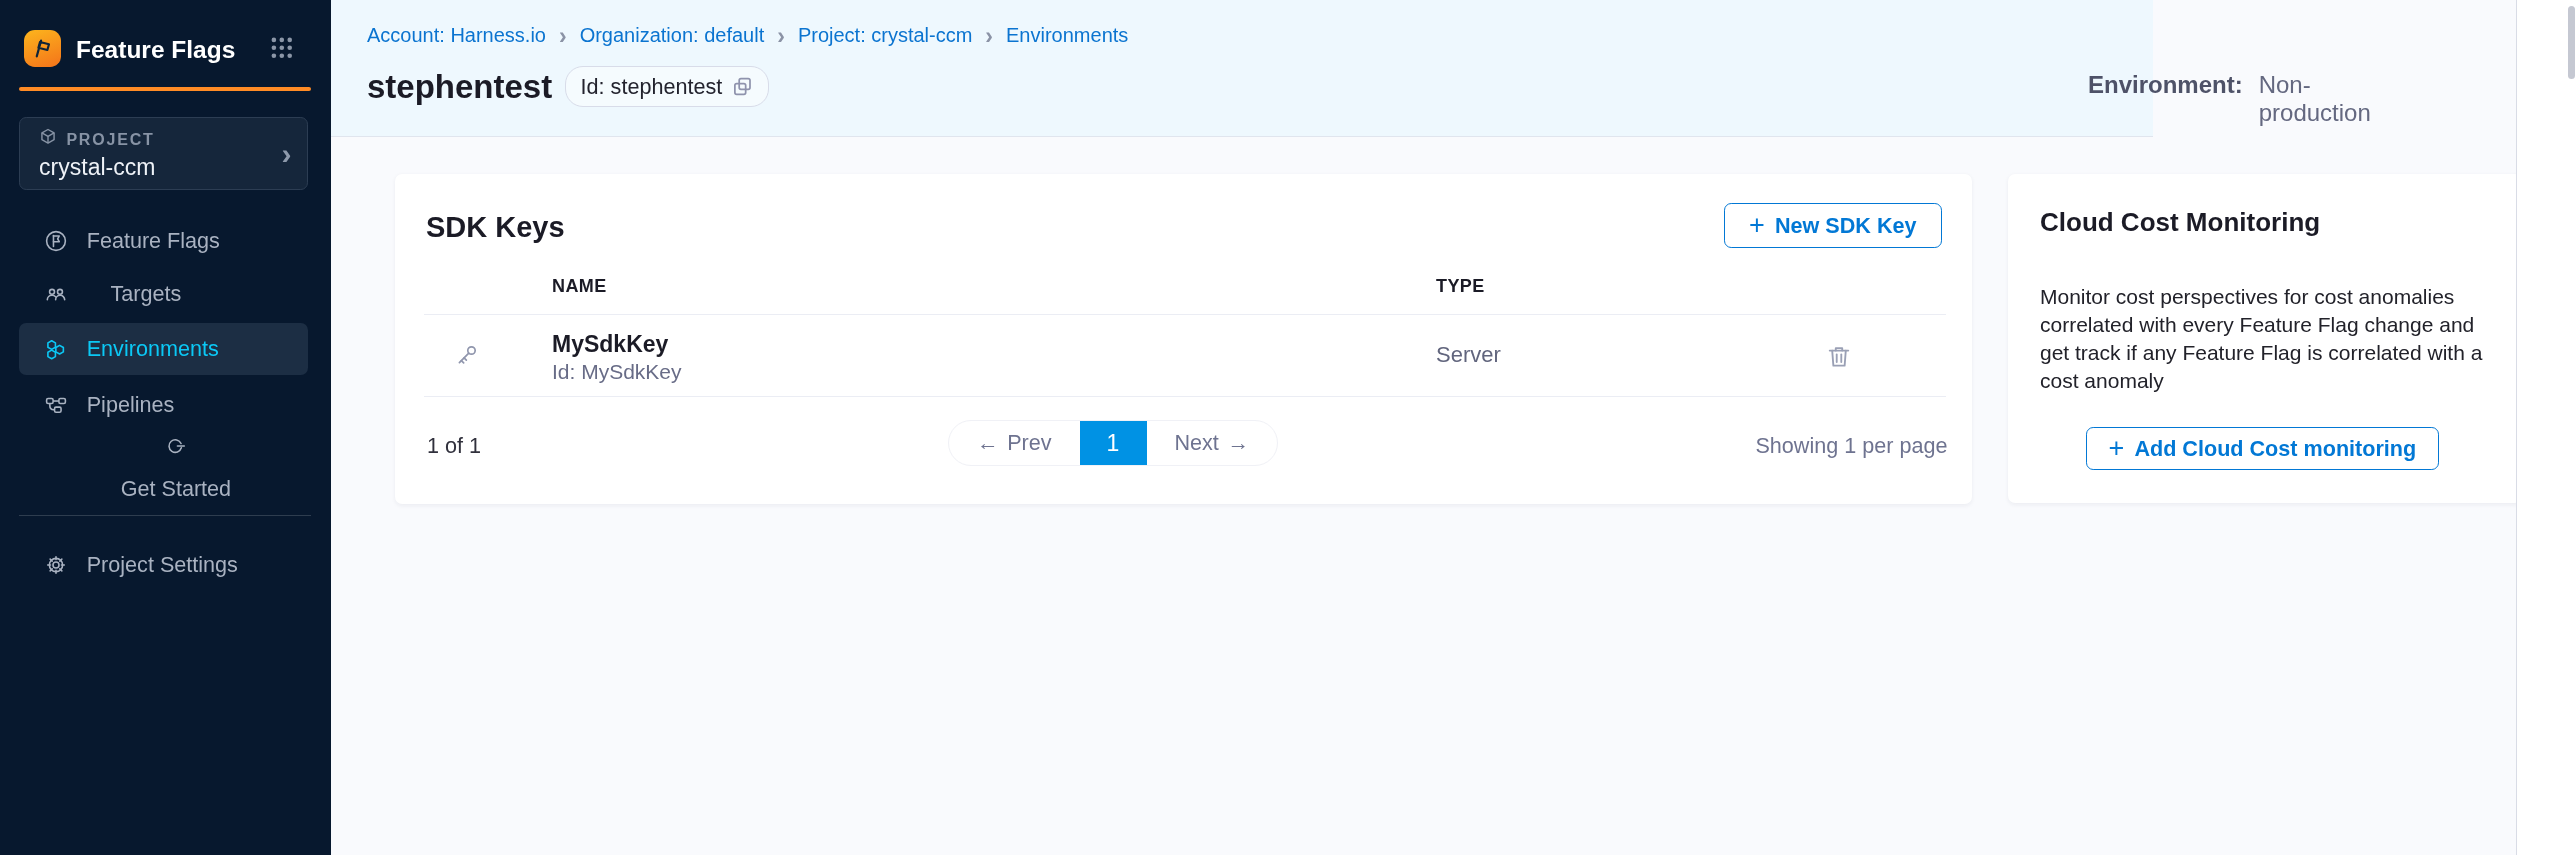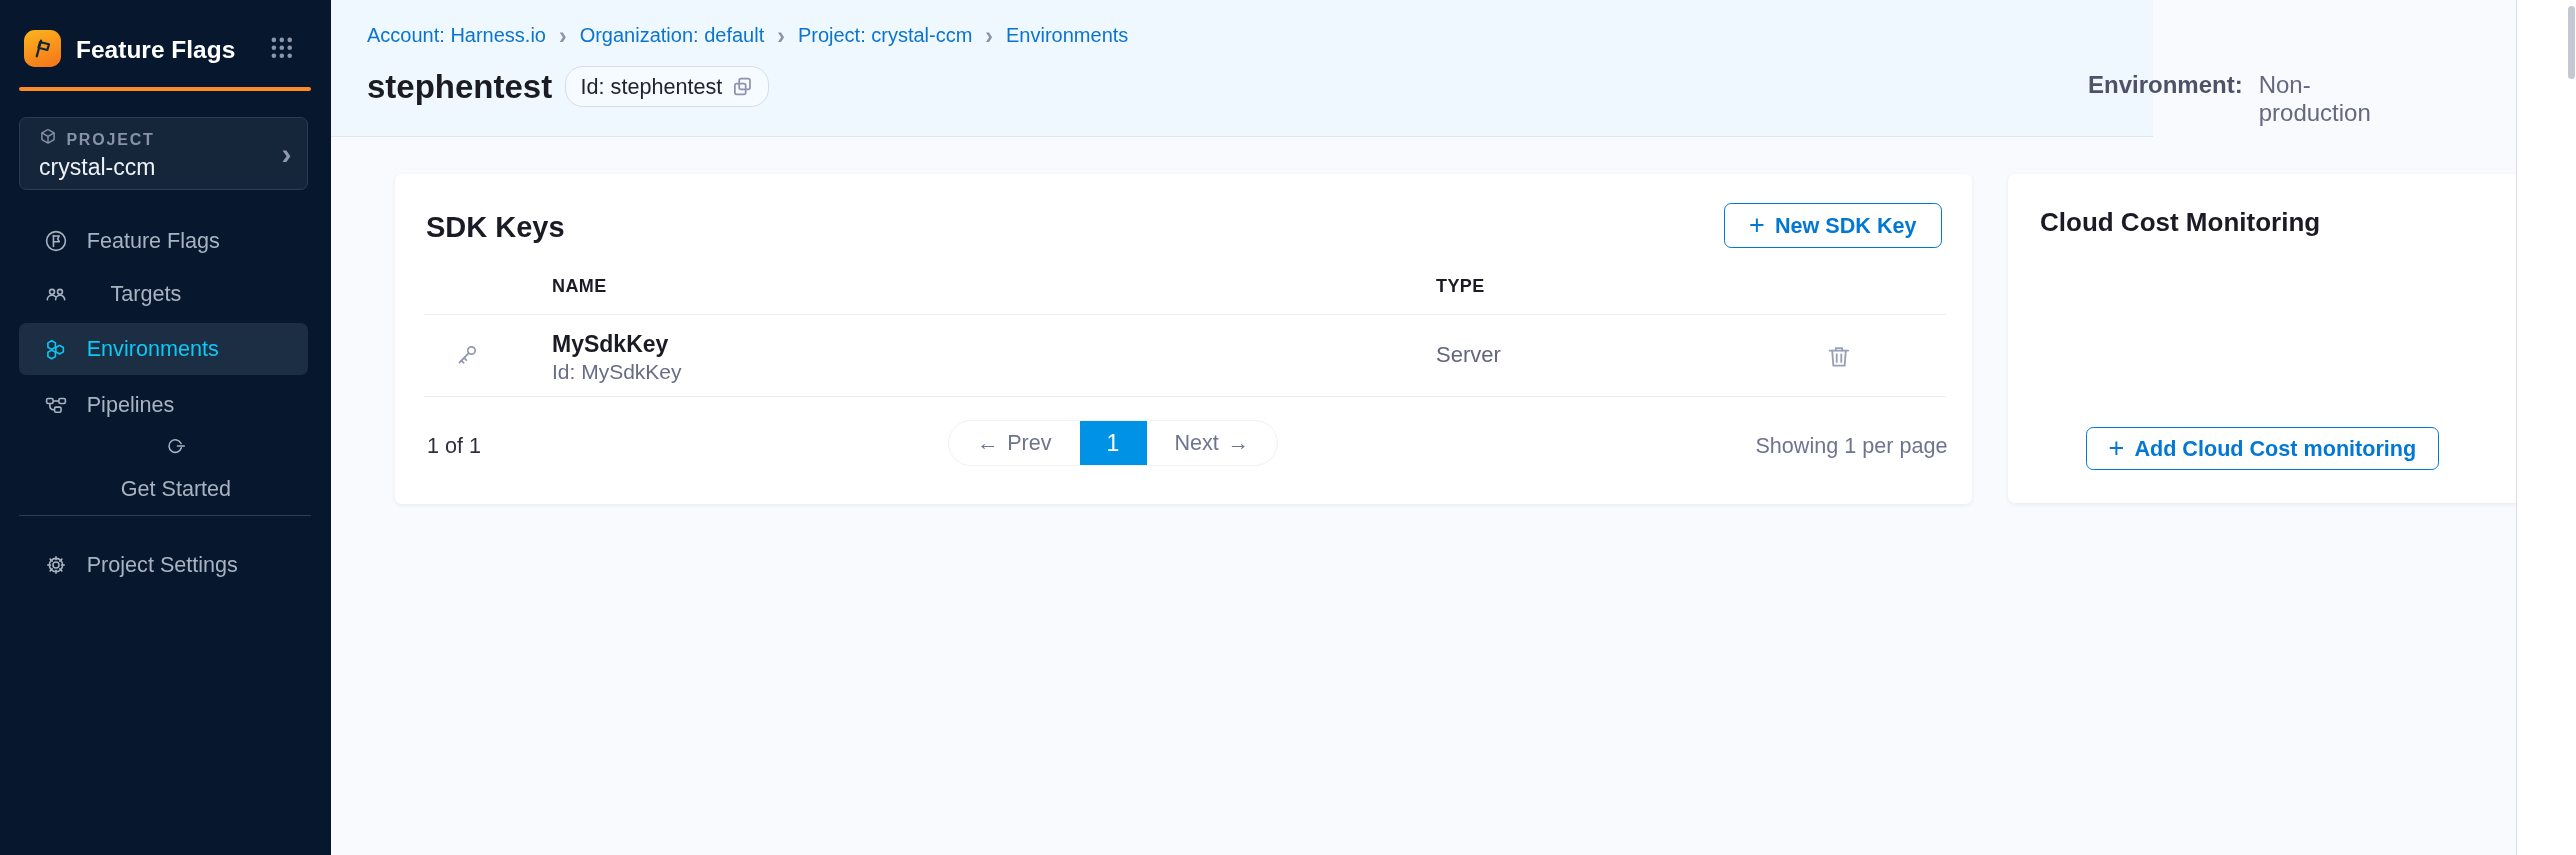--- a/index.html
+++ b/index.html
@@ -254,20 +254,26 @@
       <button class="page-btn">
         <span>Next</span>
         <span>→</span>
       </button>
     </div>
     <div class="per-page">Showing 1 per page</div>
   </div>
 
   <div class="card ccm-card">
     <div class="ccm-title">Cloud Cost Monitoring</div>
+    <div class="ccm-body">
+      <div>Monitor cost perspectives for cost anomalies</div>
+      <div>correlated with every Feature Flag change and</div>
+      <div>get track if any Feature Flag is correlated with a</div>
+      <div>cost anomaly</div>
+    </div>
     <button class="btn-outline ccm-btn">
       <span class="plus-glyph">+</span>
       <span>Add Cloud Cost monitoring</span>
     </button>
   </div>
 </div>
 
 <div class="right-strip">
   <div class="scroll-thumb"></div>
 </div>

